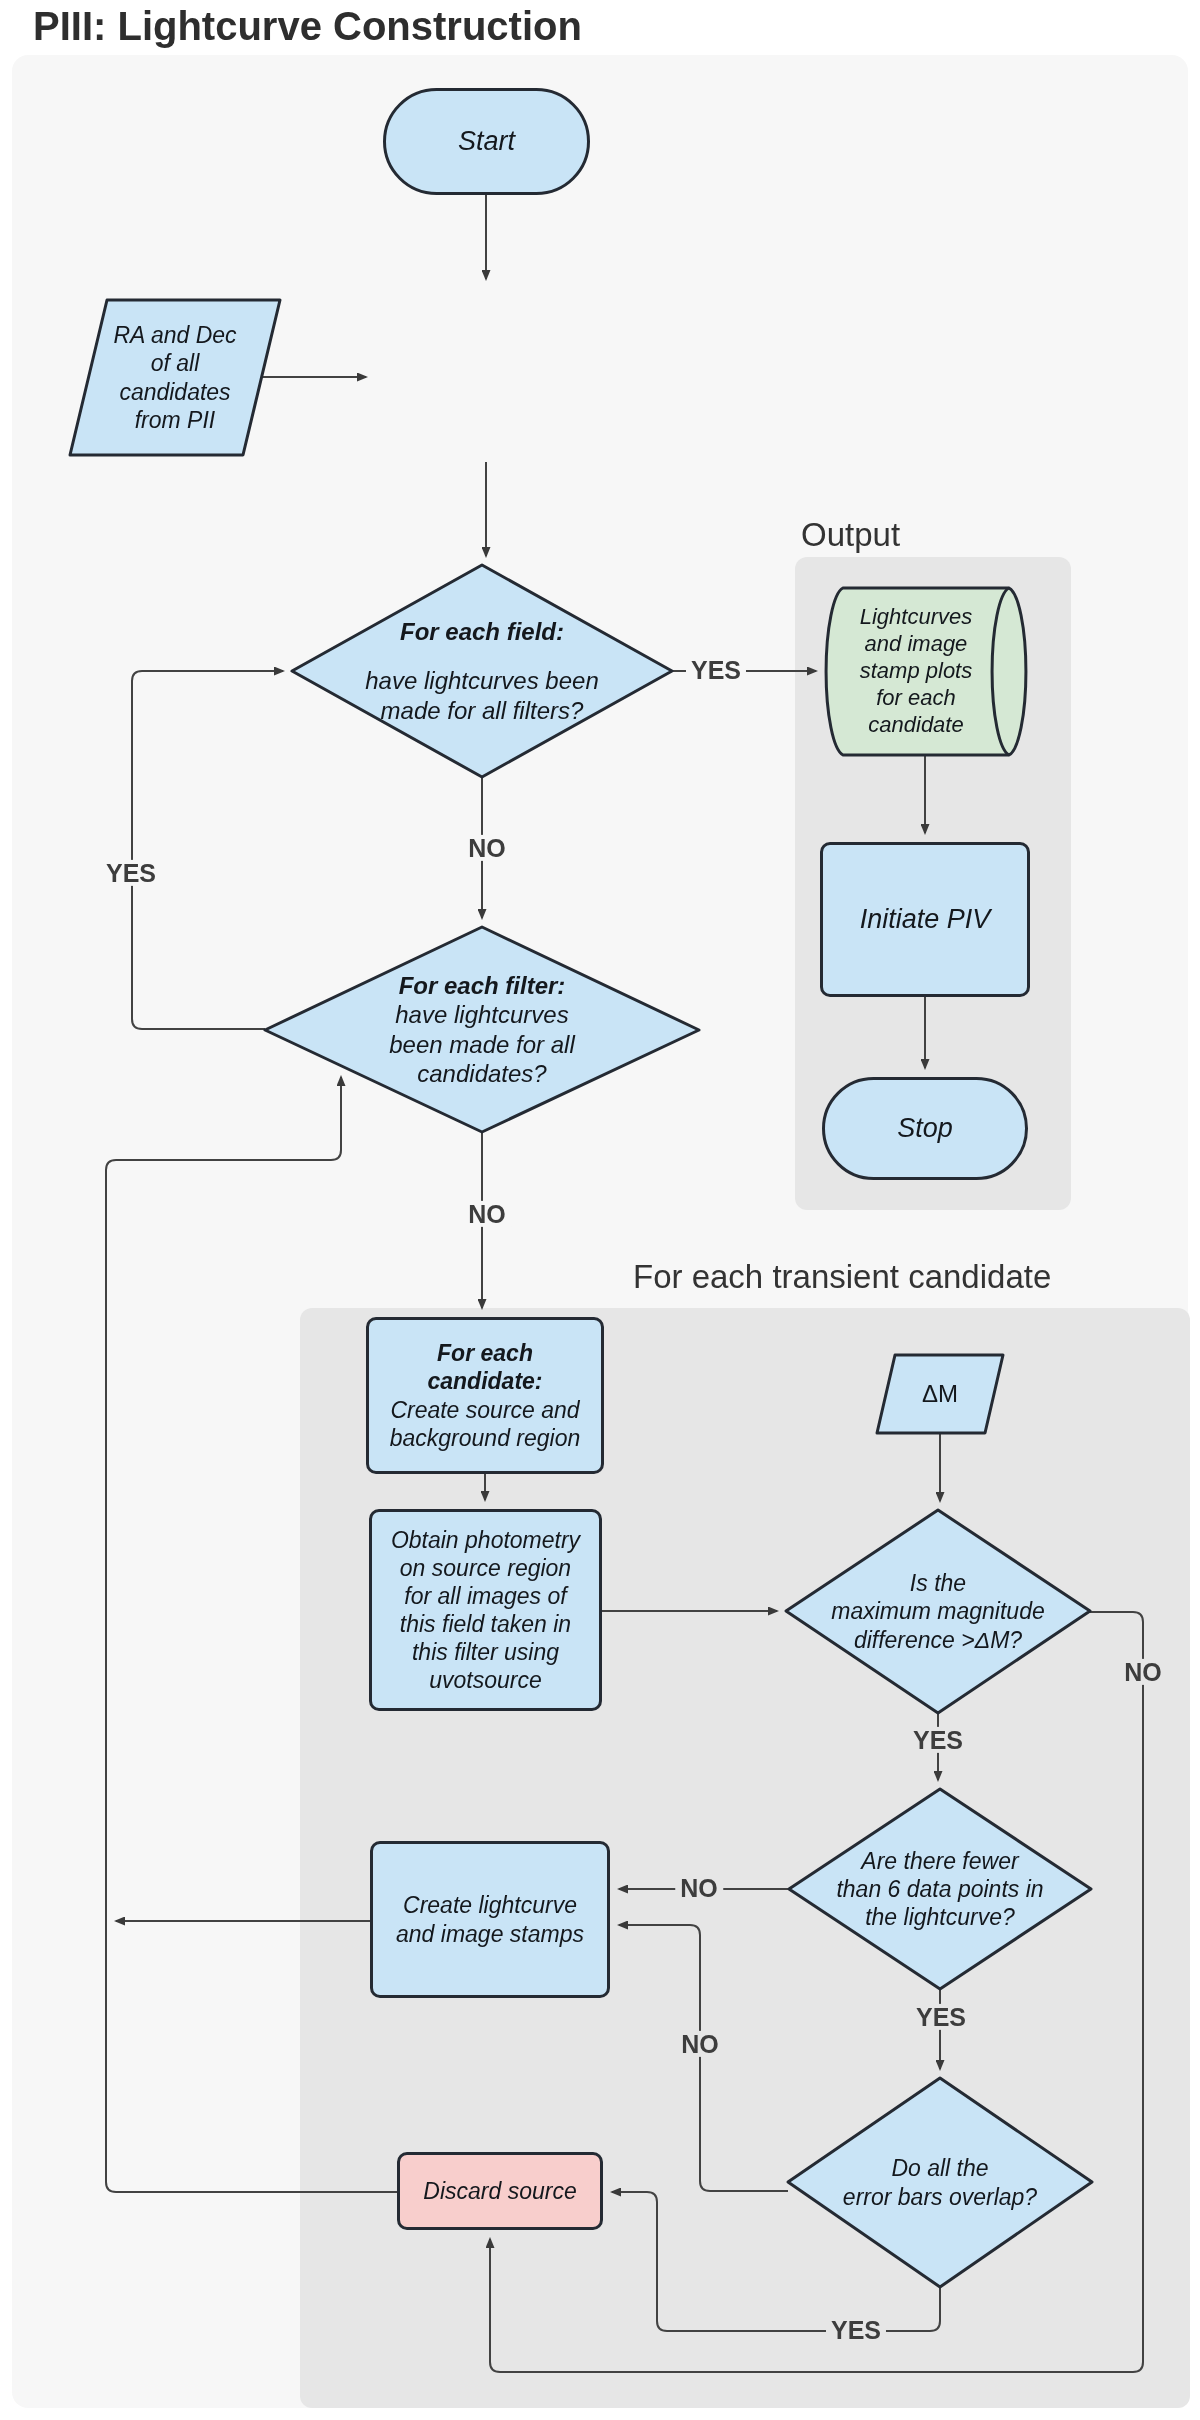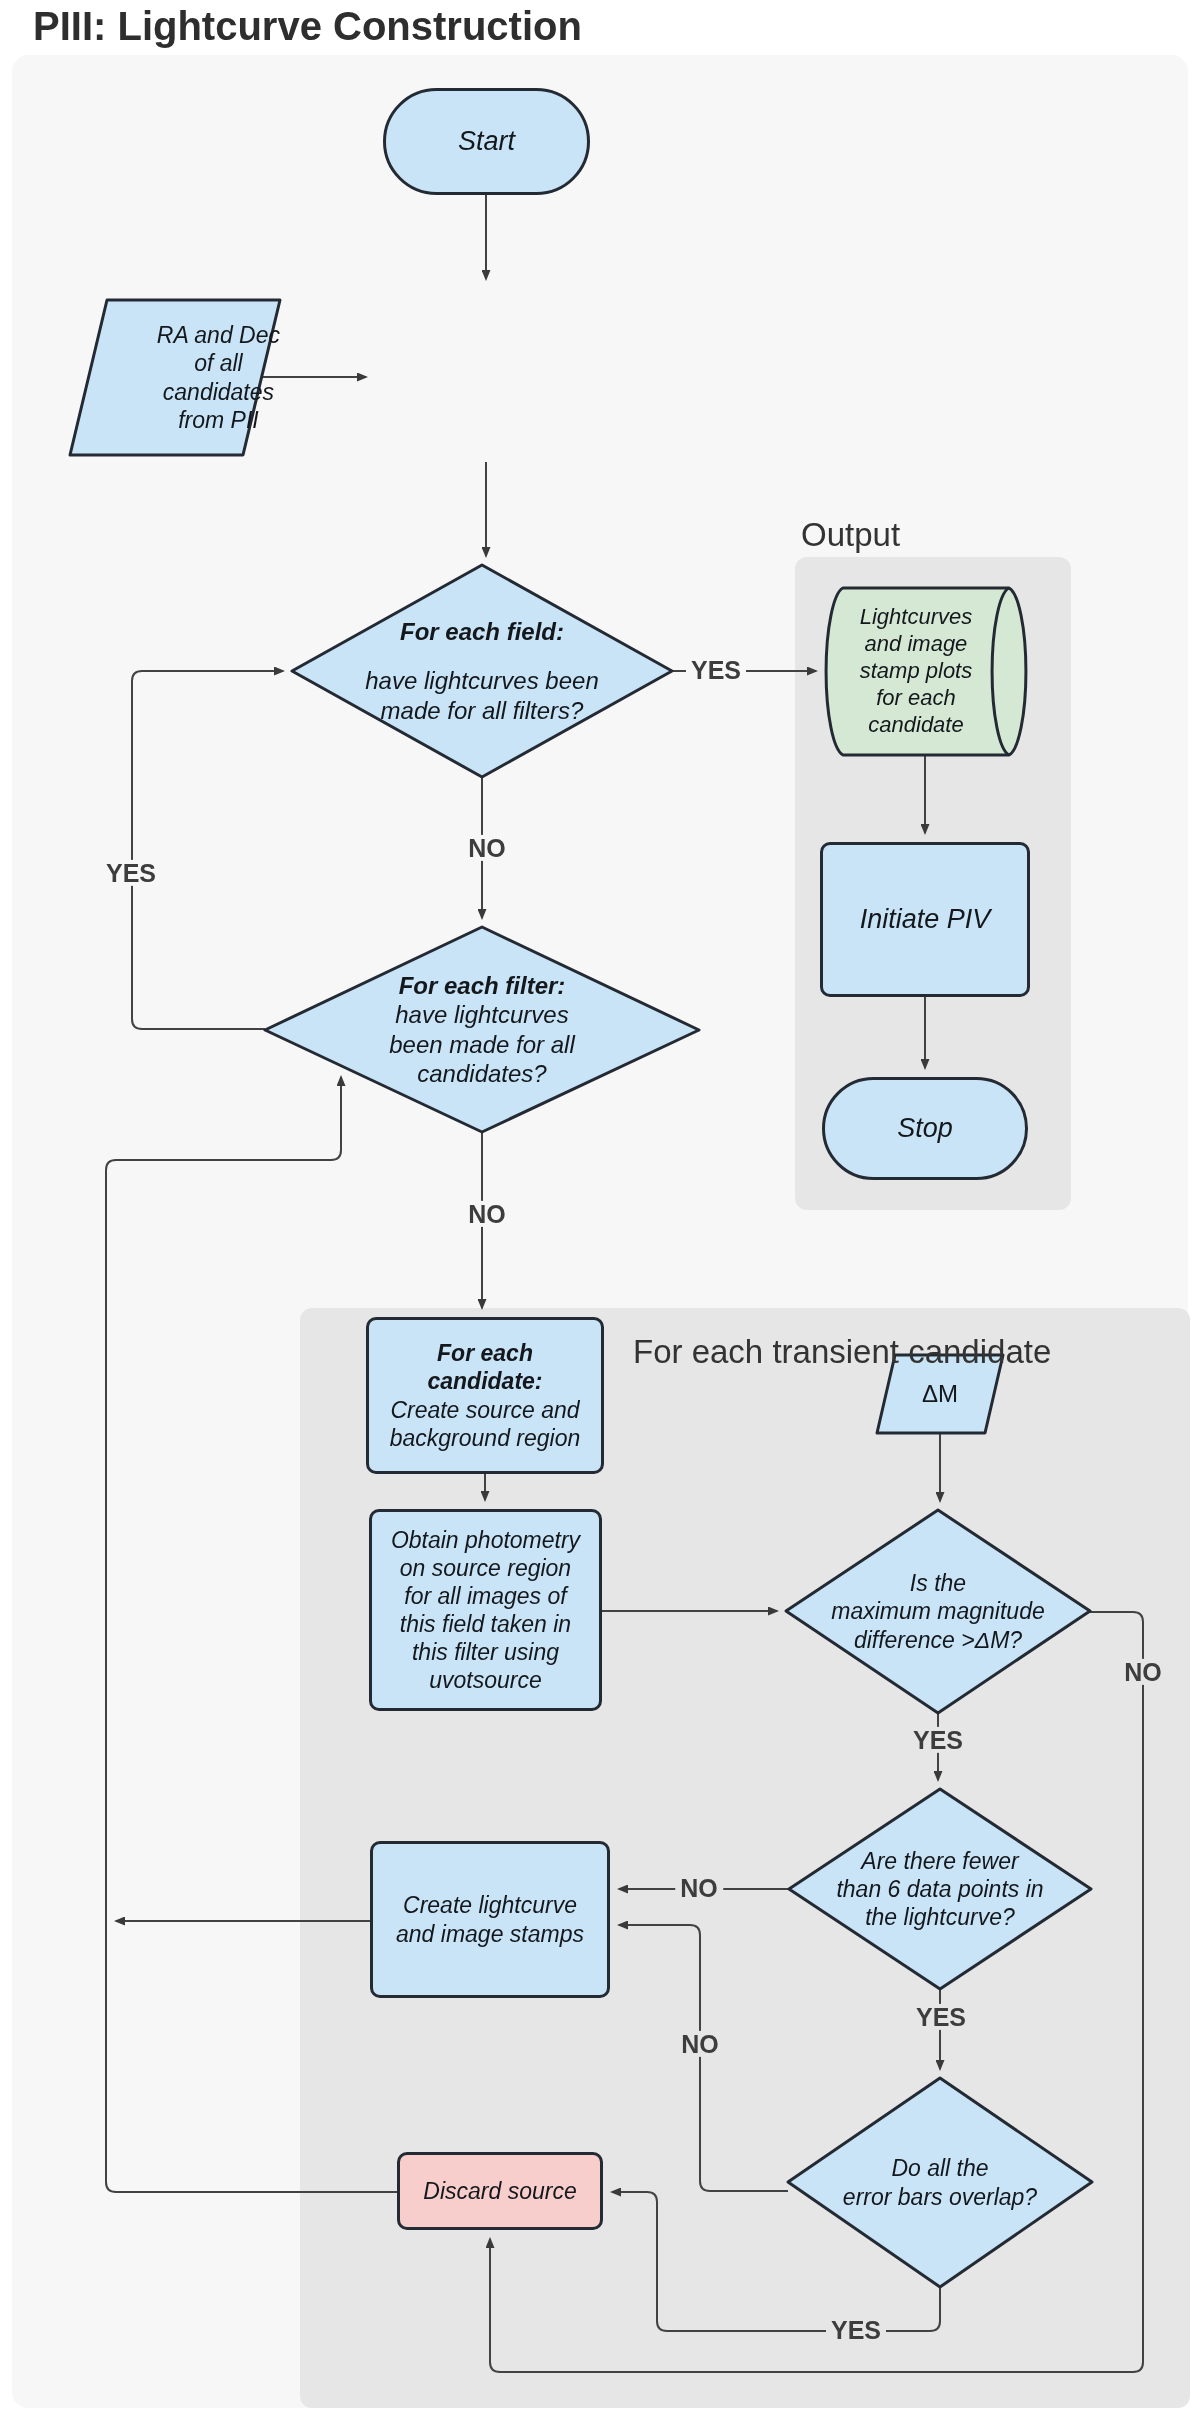--- a/index.html
+++ b/index.html
@@ -48,21 +48,21 @@
 <body>
 
 <div id="canvas">
 
   <div class="surface-panel" style="left:12px;top:55px;width:1176px;height:2353px;"></div>
   <div class="group-panel" style="left:795px;top:557px;width:276px;height:653px;"></div>
   <div class="group-panel" style="left:300px;top:1308px;width:890px;height:1100px;"></div>
 
   <div class="page-title">PIII: Lightcurve Construction</div>
   <div class="section-title" style="left:801px;top:516px;">Output</div>
-  <div class="section-title" style="left:633px;top:1333px;">For each transient candidate</div>
+  <div class="section-title" style="left:633px;top:1258px;">For each transient candidate</div>
 
   <svg id="wires" width="1200" height="2420" viewBox="0 0 1200 2420">
     <defs>
       <marker id="arr" markerWidth="11" markerHeight="9" refX="9" refY="4.5" orient="auto" markerUnits="userSpaceOnUse">
         <path d="M0,0 L11,4.5 L0,9 Z" fill="#3a3a3a"></path>
       </marker>
     </defs>
 
     <path class="wire" marker-end="url(#arr)" d="M486,195 V279"></path>
     <path class="wire" marker-end="url(#arr)" d="M262,377 H366"></path>
@@ -117,21 +117,21 @@
 for all images of
 this field taken in
 this filter using
 uvotsource</span></div>
 
   <div class="node shape rect fs23" style="left:370px;top:1841px;width:240px;height:157px;"><span>Create lightcurve
 and image stamps</span></div>
 
   <div class="node shape rect pink fs23" style="left:397px;top:2152px;width:206px;height:78px;"><span>Discard source</span></div>
 
-  <div class="node overlay fs23" style="left:70px;top:300px;width:210px;height:155px;align-items:flex-end;"><span>RA and Dec
+  <div class="node overlay fs23" style="left:70px;top:300px;width:210px;height:155px;"><span>RA and Dec
 of all
 candidates
 from PII</span></div>
 
   <div class="node overlay fs24" style="left:292px;top:565px;width:380px;height:212px;gap:20px;">
     <span class="head">For each field:</span>
     <span>have lightcurves been
 made for all filters?</span>
   </div>
 

